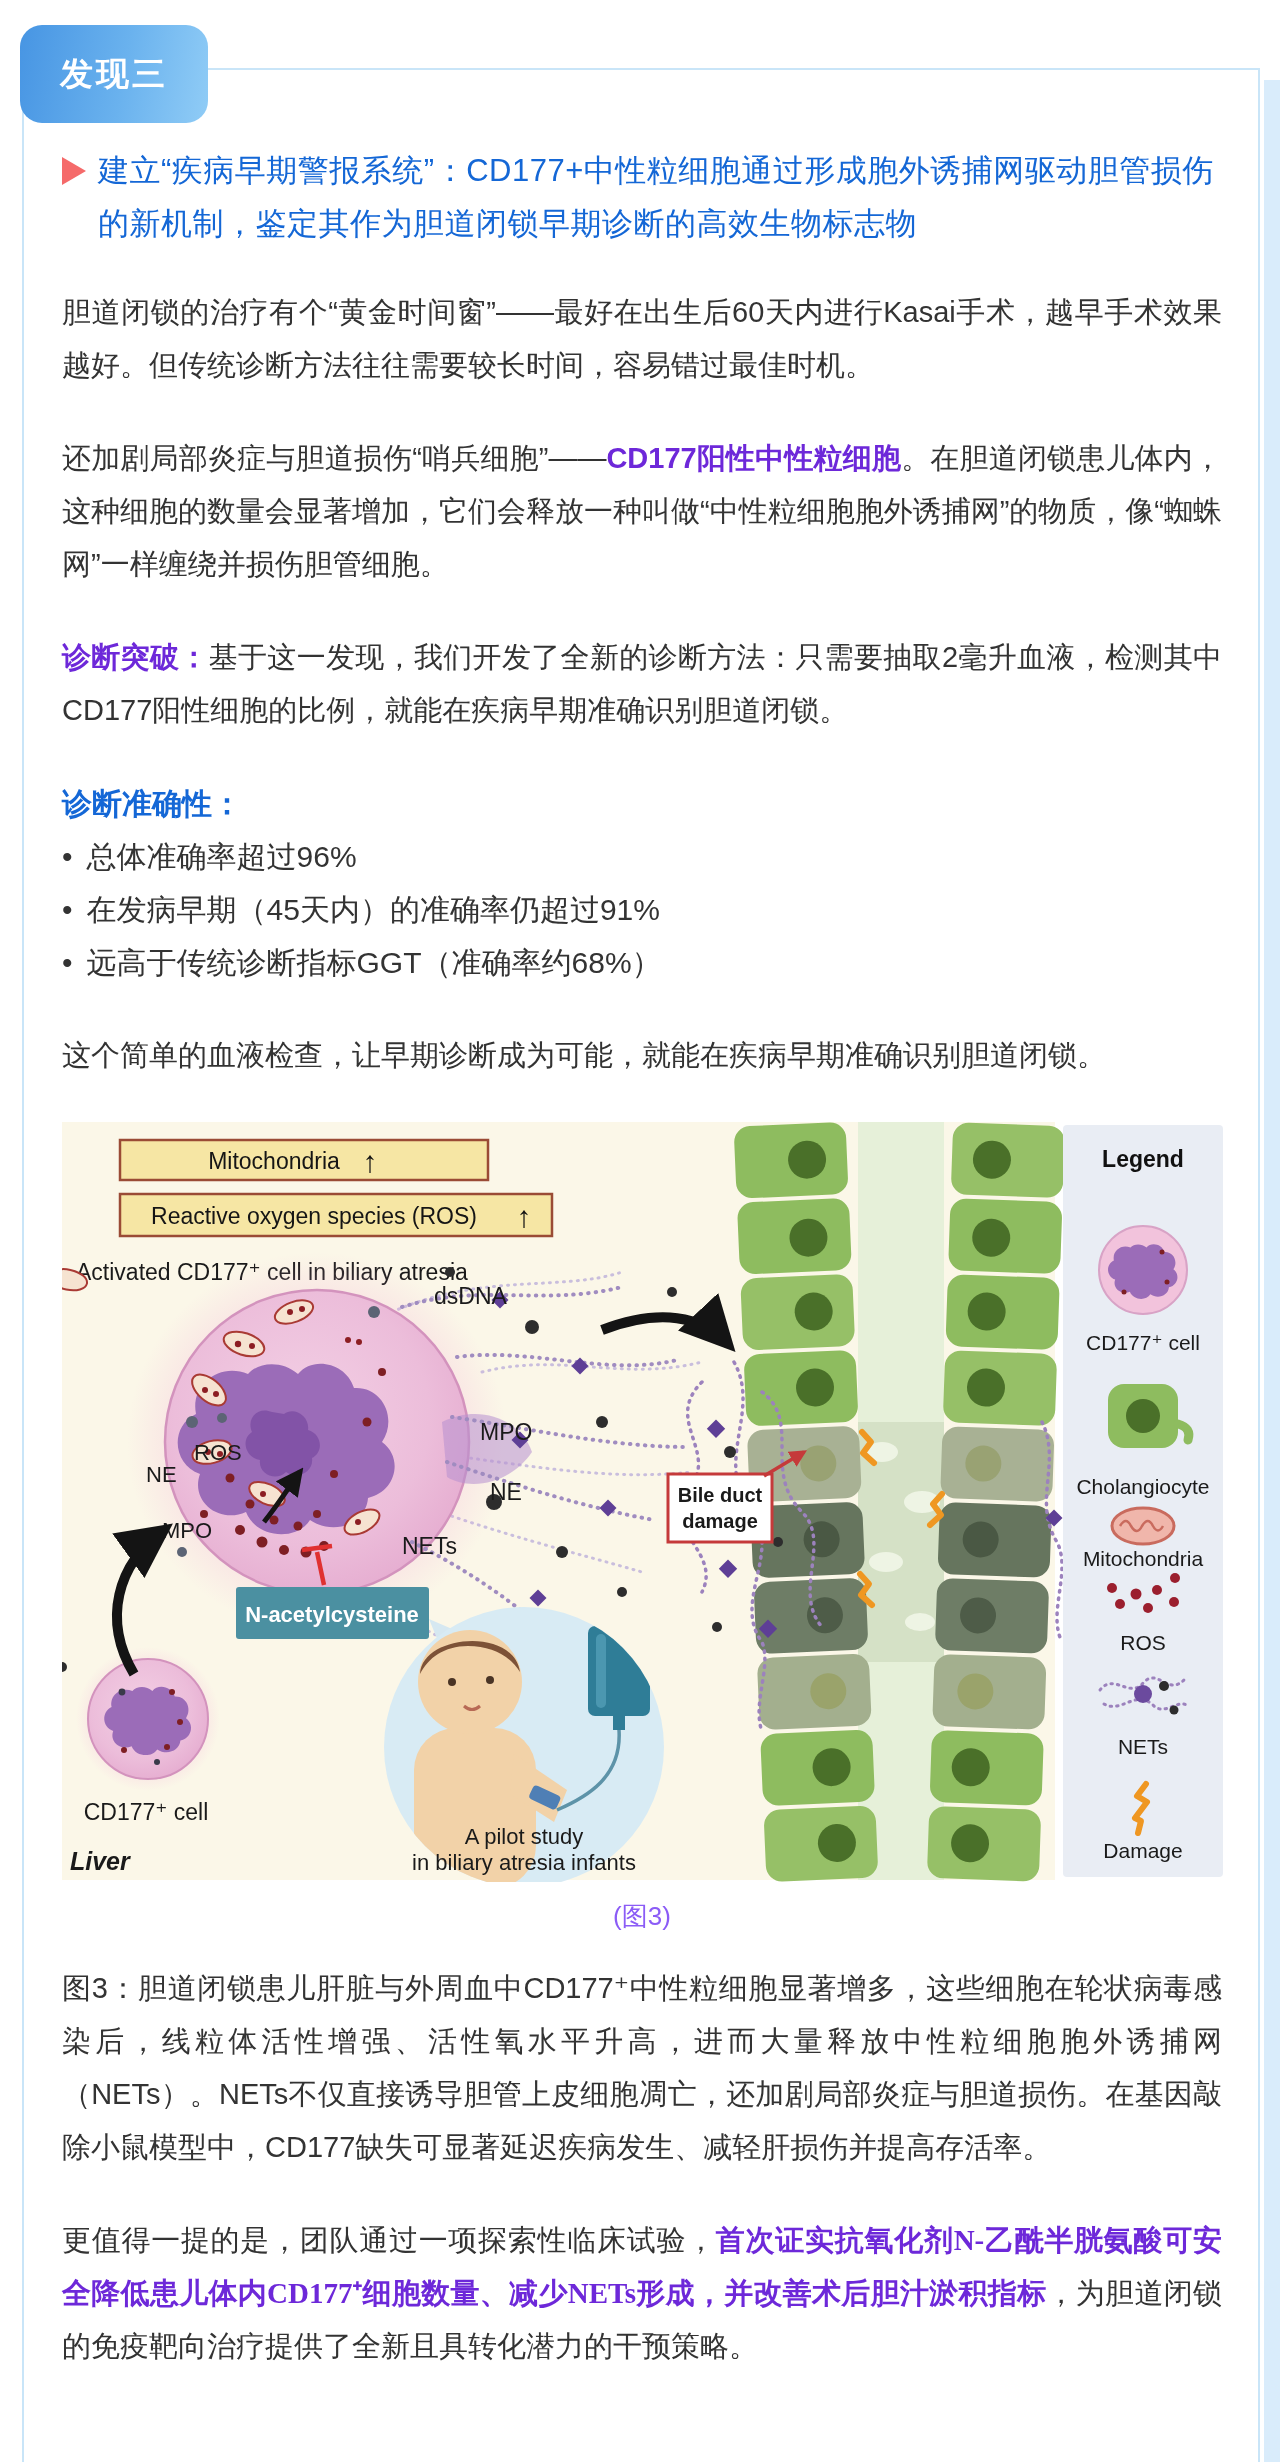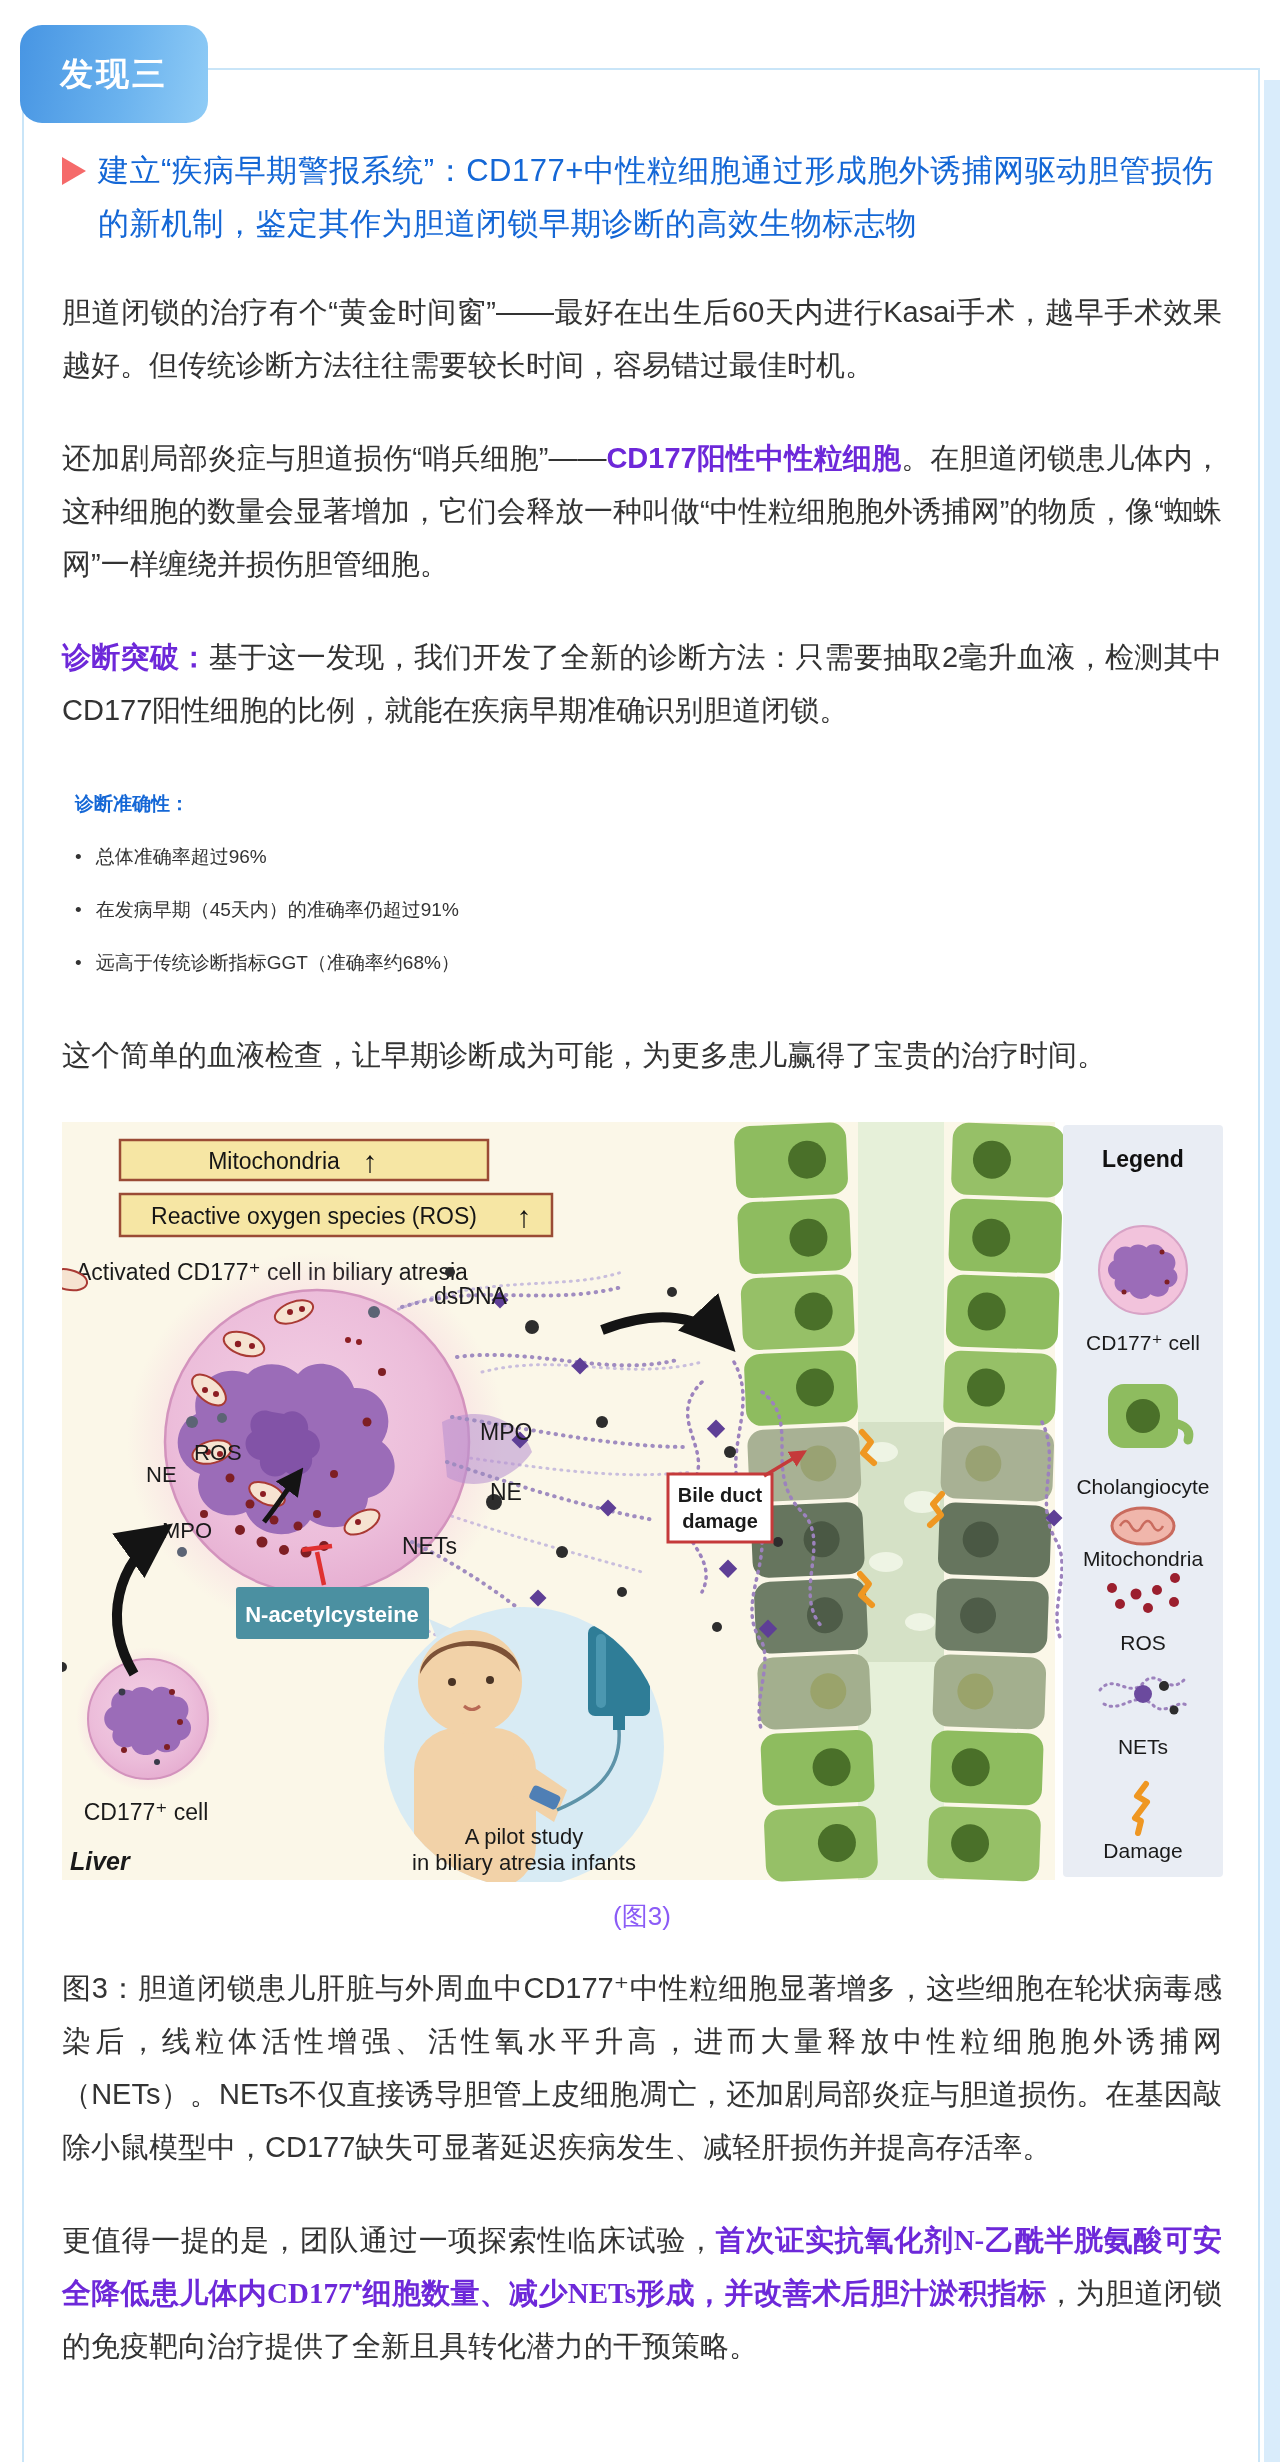--- a/index.html
+++ b/index.html
@@ -14,21 +14,21 @@
        border-radius:22px;display:flex;align-items:center;justify-content:center;
        color:#ffffff;font-size:33px;font-weight:bold;letter-spacing:3px;}
   .content{padding:74px 36px 0 38px;}
   .heading{position:relative;padding-left:36px;margin:0 0 36px 0;
        font-size:31px;font-weight:normal;color:#1467d6;line-height:53px;letter-spacing:.5px;}
   .tri{position:absolute;left:0;top:13px;width:0;height:0;
        border-left:24px solid #f56a6a;border-top:14px solid transparent;border-bottom:14px solid transparent;}
   p.body{font-size:29px;line-height:53px;color:#333333;text-align:justify;margin:0 0 40px 0;}
   p.body.last{margin-bottom:0;font-family:Liberation Serif, serif;}
   .hl{color:#6d28d9;font-weight:bold;}
-  .acc-block{margin:0 0 40px 13px;font-size:19px;line-height:53px;color:#333333;}
+  .acc-block{margin:0 0 40px 0;font-size:30px;line-height:53px;color:#333333;}
   .acc-title{color:#1467d6;font-weight:bold;}
   .bullet-row .bdot{margin-right:14px;}
   .figure{position:relative;width:1163px;height:760px;margin-top:23px;}
   .fig-caption{text-align:center;font-size:26px;color:#8b5cf6;margin:14px 0 26px 0;line-height:40px;}
   svg text{font-family:"Liberation Sans","DejaVu Sans",sans-serif;}
 </style>
 </head>
 <body>
 
 <div class="shadow-strip"></div>
@@ -47,21 +47,21 @@
 
     <p class="body"><span class="hl">诊断突破：</span><span>基于这一发现，我们开发了全新的诊断方法：只需要抽取2毫升血液，检测其中CD177阳性细胞的比例，就能在疾病早期准确识别胆道闭锁。</span></p>
 
     <div class="acc-block">
       <div class="acc-title">诊断准确性：</div>
       <div class="bullet-row"><span class="bdot">•</span><span>总体准确率超过96%</span></div>
       <div class="bullet-row"><span class="bdot">•</span><span>在发病早期（45天内）的准确率仍超过91%</span></div>
       <div class="bullet-row"><span class="bdot">•</span><span>远高于传统诊断指标GGT（准确率约68%）</span></div>
     </div>
 
-    <p class="body">这个简单的血液检查，让早期诊断成为可能，为更多患儿赢得了宝贵的治疗时间。</p>
+    <p class="body">这个简单的血液检查，让早期诊断成为可能，就能在疾病早期准确识别胆道闭锁。</p>
 
     <div class="figure">
       <svg width="1163" height="760" viewBox="0 0 1163 760">
         <defs>
           <radialGradient id="pinkGlow" cx="50%" cy="50%" r="50%">
             <stop offset="0%" stop-color="#f283c8" stop-opacity="0.75"></stop>
             <stop offset="55%" stop-color="#f2a9d6" stop-opacity="0.42"></stop>
             <stop offset="100%" stop-color="#f2a9d6" stop-opacity="0"></stop>
           </radialGradient>
           <radialGradient id="cellPink" cx="45%" cy="42%" r="60%">

